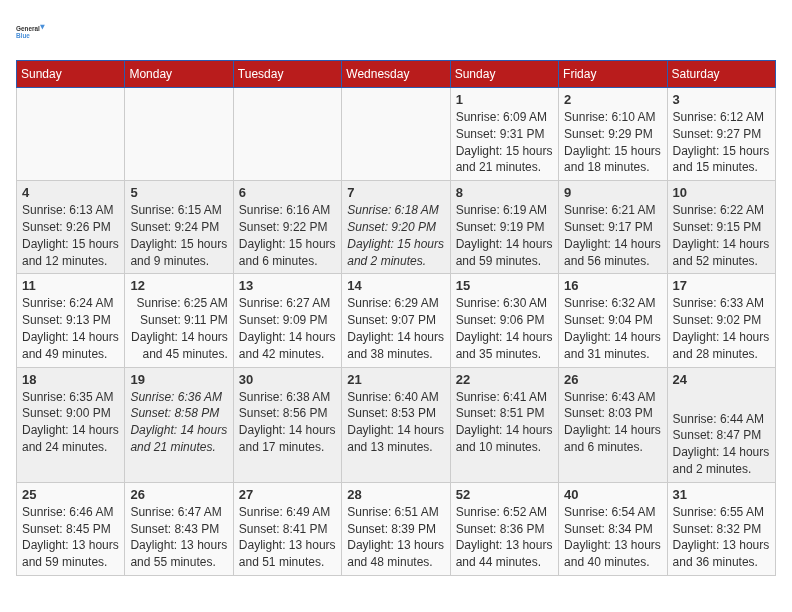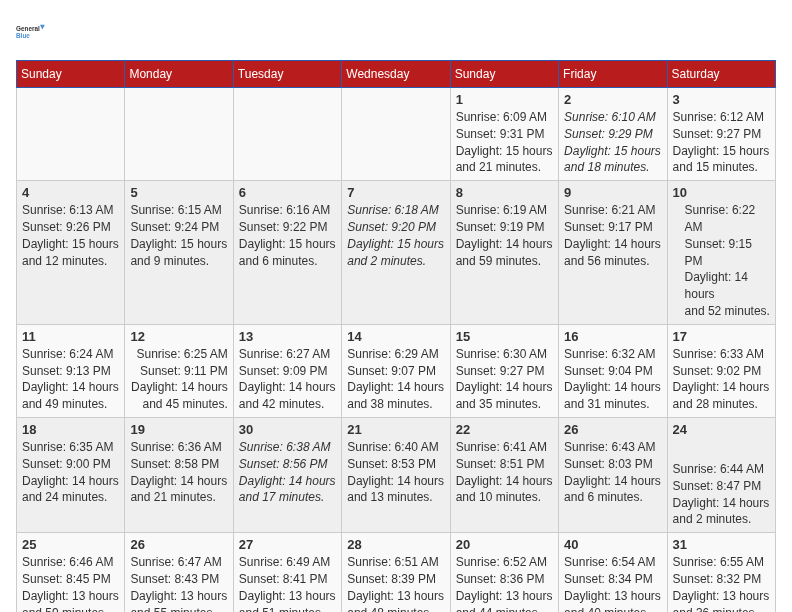--- a/index.html
+++ b/index.html
@@ -119,21 +119,21 @@
         <td class="empty-cell"></td>
         <td>
           <span class="day-number">1</span>
           <div class="day-info" style="white-space: pre-line;">Sunrise: 6:09 AM
 Sunset: 9:31 PM
 Daylight: 15 hours
 and 21 minutes.</div>
         </td>
         <td>
           <span class="day-number">2</span>
-          <div class="day-info" style="white-space: pre-line; font-style: italic;">Sunrise: 6:10 AM
+          <div class="day-info" style="white-space: pre-line;">Sunrise: 6:10 AM
 Sunset: 9:29 PM
 Daylight: 15 hours
 and 18 minutes.</div>
         </td>
         <td>
           <span class="day-number">3</span>
           <div class="day-info" style="white-space: pre-line;">Sunrise: 6:12 AM
 Sunset: 9:27 PM
 Daylight: 15 hours
 and 15 minutes.</div>
@@ -177,21 +177,21 @@
         </td>
         <td>
           <span class="day-number">9</span>
           <div class="day-info" style="white-space: pre-line;">Sunrise: 6:21 AM
 Sunset: 9:17 PM
 Daylight: 14 hours
 and 56 minutes.</div>
         </td>
         <td>
           <span class="day-number">10</span>
-          <div class="day-info" style="white-space: pre-line; margin-left: 12px;">Sunrise: 6:22 AM
+          <div class="day-info" style="white-space: pre-line;">Sunrise: 6:22 AM
 Sunset: 9:15 PM
 Daylight: 14 hours
 and 52 minutes.</div>
         </td>
       </tr>
       <tr>
         <td>
           <span class="day-number">11</span>
           <div class="day-info" style="white-space: pre-line;">Sunrise: 6:24 AM
 Sunset: 9:13 PM
@@ -215,21 +215,21 @@
         <td>
           <span class="day-number">14</span>
           <div class="day-info" style="white-space: pre-line;">Sunrise: 6:29 AM
 Sunset: 9:07 PM
 Daylight: 14 hours
 and 38 minutes.</div>
         </td>
         <td>
           <span class="day-number">15</span>
           <div class="day-info" style="white-space: pre-line;">Sunrise: 6:30 AM
-Sunset: 9:27 PM
+Sunset: 9:06 PM
 Daylight: 14 hours
 and 35 minutes.</div>
         </td>
         <td>
           <span class="day-number">16</span>
           <div class="day-info" style="white-space: pre-line;">Sunrise: 6:32 AM
 Sunset: 9:04 PM
 Daylight: 14 hours
 and 31 minutes.</div>
         </td>
@@ -244,28 +244,28 @@
       <tr>
         <td>
           <span class="day-number">18</span>
           <div class="day-info" style="white-space: pre-line;">Sunrise: 6:35 AM
 Sunset: 9:00 PM
 Daylight: 14 hours
 and 24 minutes.</div>
         </td>
         <td>
           <span class="day-number">19</span>
-          <div class="day-info" style="white-space: pre-line;">Sunrise: 6:36 AM
+          <div class="day-info" style="white-space: pre-line; font-style: italic;">Sunrise: 6:36 AM
 Sunset: 8:58 PM
 Daylight: 14 hours
 and 21 minutes.</div>
         </td>
         <td>
           <span class="day-number">30</span>
-          <div class="day-info" style="white-space: pre-line; font-style: italic;">Sunrise: 6:38 AM
+          <div class="day-info" style="white-space: pre-line;">Sunrise: 6:38 AM
 Sunset: 8:56 PM
 Daylight: 14 hours
 and 17 minutes.</div>
         </td>
         <td>
           <span class="day-number">21</span>
           <div class="day-info" style="white-space: pre-line;">Sunrise: 6:40 AM
 Sunset: 8:53 PM
 Daylight: 14 hours
 and 13 minutes.</div>
@@ -315,21 +315,21 @@
 and 51 minutes.</div>
         </td>
         <td>
           <span class="day-number">28</span>
           <div class="day-info" style="white-space: pre-line;">Sunrise: 6:51 AM
 Sunset: 8:39 PM
 Daylight: 13 hours
 and 48 minutes.</div>
         </td>
         <td>
-          <span class="day-number">20</span>
+          <span class="day-number">52</span>
           <div class="day-info" style="white-space: pre-line;">Sunrise: 6:52 AM
 Sunset: 8:36 PM
 Daylight: 13 hours
 and 44 minutes.</div>
         </td>
         <td>
           <span class="day-number">40</span>
           <div class="day-info" style="white-space: pre-line;">Sunrise: 6:54 AM
 Sunset: 8:34 PM
 Daylight: 13 hours

